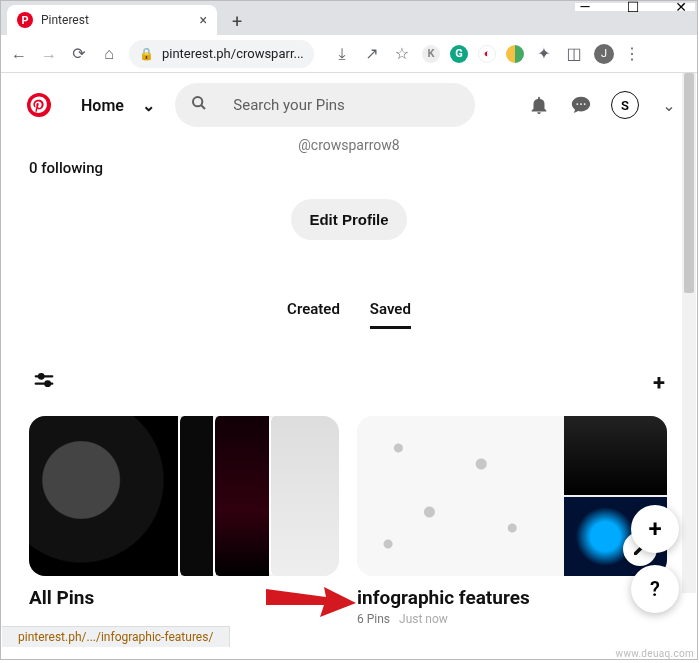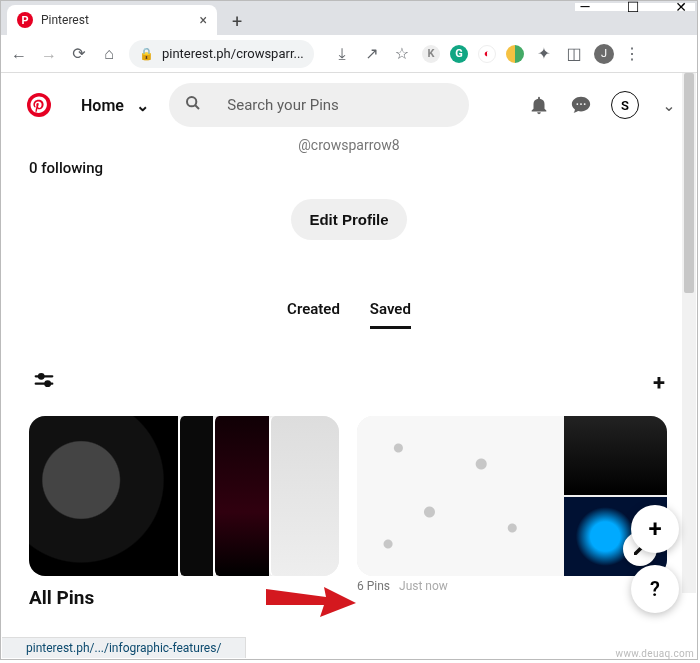--- a/index.html
+++ b/index.html
@@ -99,21 +99,21 @@
     padding: 0 16px;
     gap: 12px;
   }
   .pin-logo {
     width:44px; height:44px; border-radius:50%;
     background:#fff;
     display:flex; align-items:center; justify-content:center;
   }
   .pin-logo svg { width:24px; height:24px; }
   .home-btn {
-    display:flex; align-items:center; gap:12px;
+    display:flex; align-items:center; gap:18px;
     font-weight:600; font-size:16px; color:#111;
     cursor:pointer; padding: 10px 8px; border-radius:24px;
   }
   .searchbar {
     flex:1;
     height:44px;
     background:#efefef;
     border-radius:24px;
     display:flex; align-items:center;
     padding: 0 16px; gap:26px;
@@ -202,23 +202,23 @@
     width:48px; height:48px; border-radius:50%; background:#fff;
     box-shadow:0 2px 8px rgba(0,0,0,0.25);
     display:flex; align-items:center; justify-content:center;
     font-size:24px; font-weight:600; cursor:pointer;
   }
   .float-add { bottom:86px; }
   .float-help { bottom:26px; font-size:20px; }
 
   
   .statusbar {
-    position:absolute; left:1px; bottom:1px;
-    background:#eef0f2; color:#0c4a6e;
-    font-size:12px; padding:3px 24px;
+    position:absolute; left:1px; bottom:12px;
+    background:#eef0f2; color:#a16207;
+    font-size:12px; padding:3px 16px;
     border-top:1px solid #ddd; border-right:1px solid #ddd;
   }
 
   
   .red-arrow {
     position:absolute;
     left:265px; top:582px;
     width:90px; height:34px;
     pointer-events:none;
   }
@@ -367,20 +367,21 @@
             <div class="r1"></div>
             <div class="r2">
               <div class="edit-badge">
                 <svg width="16" height="16" viewBox="0 0 24 24" fill="#111">
                     <path d="M3 17.25V21h3.75L17.8 9.94l-3.75-3.75L3 17.25zM20.7 7.04a1 1 0 0 0 0-1.41l-2.34-2.34a1 1 0 0 0-1.41 0L15.13 5.1l3.75 3.75 1.82-1.81z"></path>
                   </svg>
               </div>
             </div>
           </div>
         </div>
+        <div class="board-title">infographic features</div>
         <div class="board-sub">
           <span>6 Pins</span>
           <span class="time">Just now</span>
         </div>
       </div>
     </div>
 
     <div class="float-btn float-add">+</div>
     <div class="float-btn float-help">?</div>
   </div>

